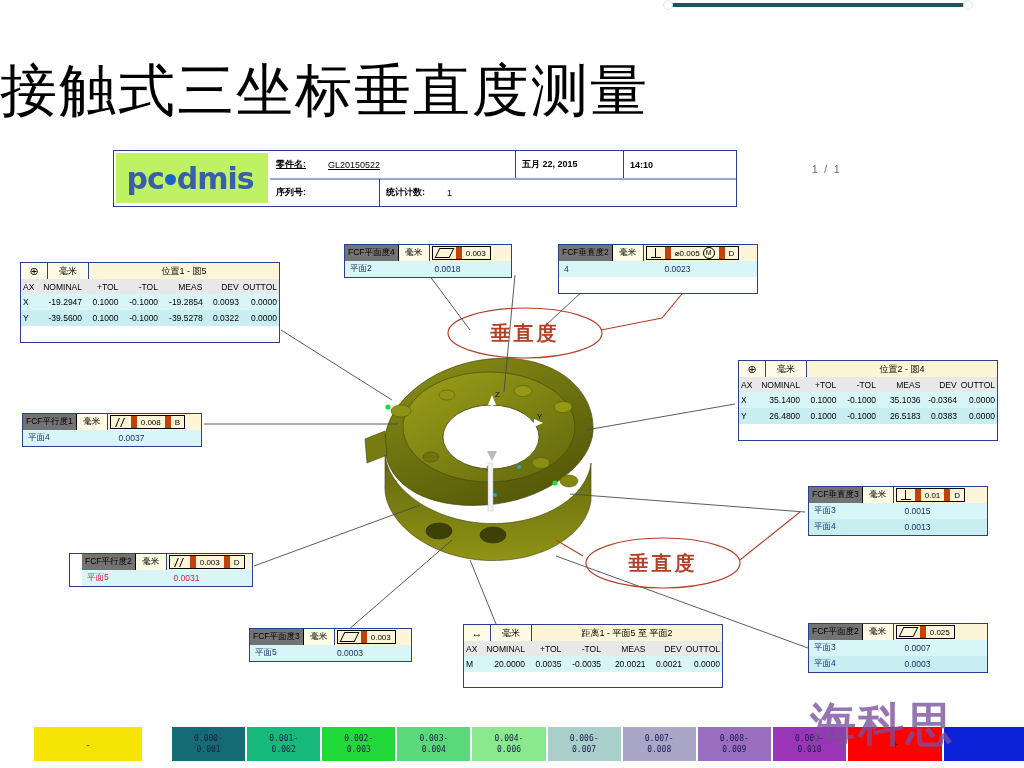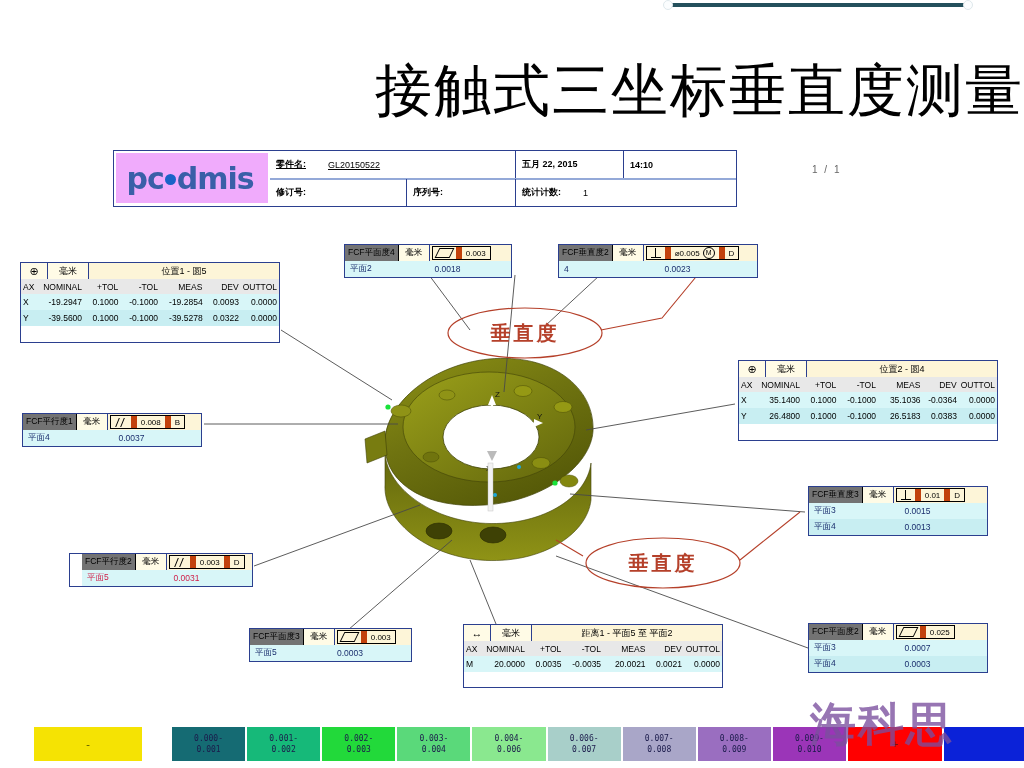--- a/index.html
+++ b/index.html
@@ -15,31 +15,31 @@
   
   .top-bar{position:absolute;left:668px;top:3px;width:300px;height:4px;
            background:#24505c;}
   .top-bar .handle{position:absolute;top:-3px;width:8px;height:8px;
            border:1px solid #dfe8ec;border-radius:50%;background:#fbfdfe;}
   .top-bar .h-l{left:-5px;} .top-bar .h-r{right:-5px;}
 
   
   .title{
     position:absolute;left:0;top:55px;width:1024px;
-    text-align:right;
+    text-align:left;
     font-family:"DejaVu Serif","Liberation Serif",serif;
     font-size:57px;line-height:70px;color:#000;letter-spacing:2px;
     white-space:nowrap;
   }
 
   
   .rep-head{position:absolute;left:113px;top:150px;width:622px;height:55px;
             border:1px solid #2b3f8f;background:#fff;}
   .rep-logo{position:absolute;left:2px;top:2px;width:152px;height:50px;
-            background:#f0abfc;display:flex;align-items:center;justify-content:center;
+            background:#bef264;display:flex;align-items:center;justify-content:center;
             overflow:hidden;}
   .rep-logo-txt{font-family:"DejaVu Sans","Liberation Sans",sans-serif;
             font-size:30px;font-weight:700;color:#3a5fa8;letter-spacing:-1px;
             white-space:nowrap;position:relative;left:-2px;}
   .rep-logo-dot{display:inline-block;width:11px;height:11px;border-radius:50%;
             background:#1a63c8;vertical-align:middle;margin:0 1px;position:relative;top:-1px;}
   .rep-cells{position:absolute;left:156px;top:0;right:0;bottom:0;}
   .rep-row{position:absolute;left:0;right:0;height:27px;display:flex;}
   .rep-row.r1{top:0;border-bottom:2px solid #94a9d8;}
   .rep-row.r2{top:28px;}
@@ -158,24 +158,20 @@
           <span class="rep-val">GL20150522</span>
         </div>
         <div class="rep-cell" style="width:108px;">
           <span class="rep-lbl">五月 22, 2015</span>
         </div>
         <div class="rep-cell" style="flex:1;">
           <span class="rep-lbl">14:10</span>
         </div>
       </div>
       <div class="rep-row r2">
-        <div class="rep-cell" style="width:136px;">
-          <span class="rep-lbl">修订号:</span>
-          <span class="rep-val"></span>
-        </div>
         <div class="rep-cell" style="width:109px;">
           <span class="rep-lbl">序列号:</span>
           <span class="rep-val"></span>
         </div>
         <div class="rep-cell" style="flex:1;">
           <span class="rep-lbl">统计计数:</span>
           <span class="rep-val">1</span>
         </div>
       </div>
     </div>
@@ -382,21 +378,21 @@
           <div class="gseg">0.003</div>
         </div>
       </div>
     </div>
     <div class="frow">
       <div class="fl">平面2</div>
       <div class="fv">0.0018</div>
     </div>
   </div>
 
-  <div class="fcf" style="left:558px;top:244px;width:200px;height:34px;">
+  <div class="fcf" style="left:558px;top:244px;width:200px;height:50px;">
     <div class="fhdr">
       <div class="fname">FCF垂直度2</div>
       <div class="funit">毫米</div>
       <div class="frame">
         <div class="gframe">
           <div class="gseg">
               <span class="g-perp"></span>
             </div>
           <div class="gseg">
             <span>⌀0.005</span>

